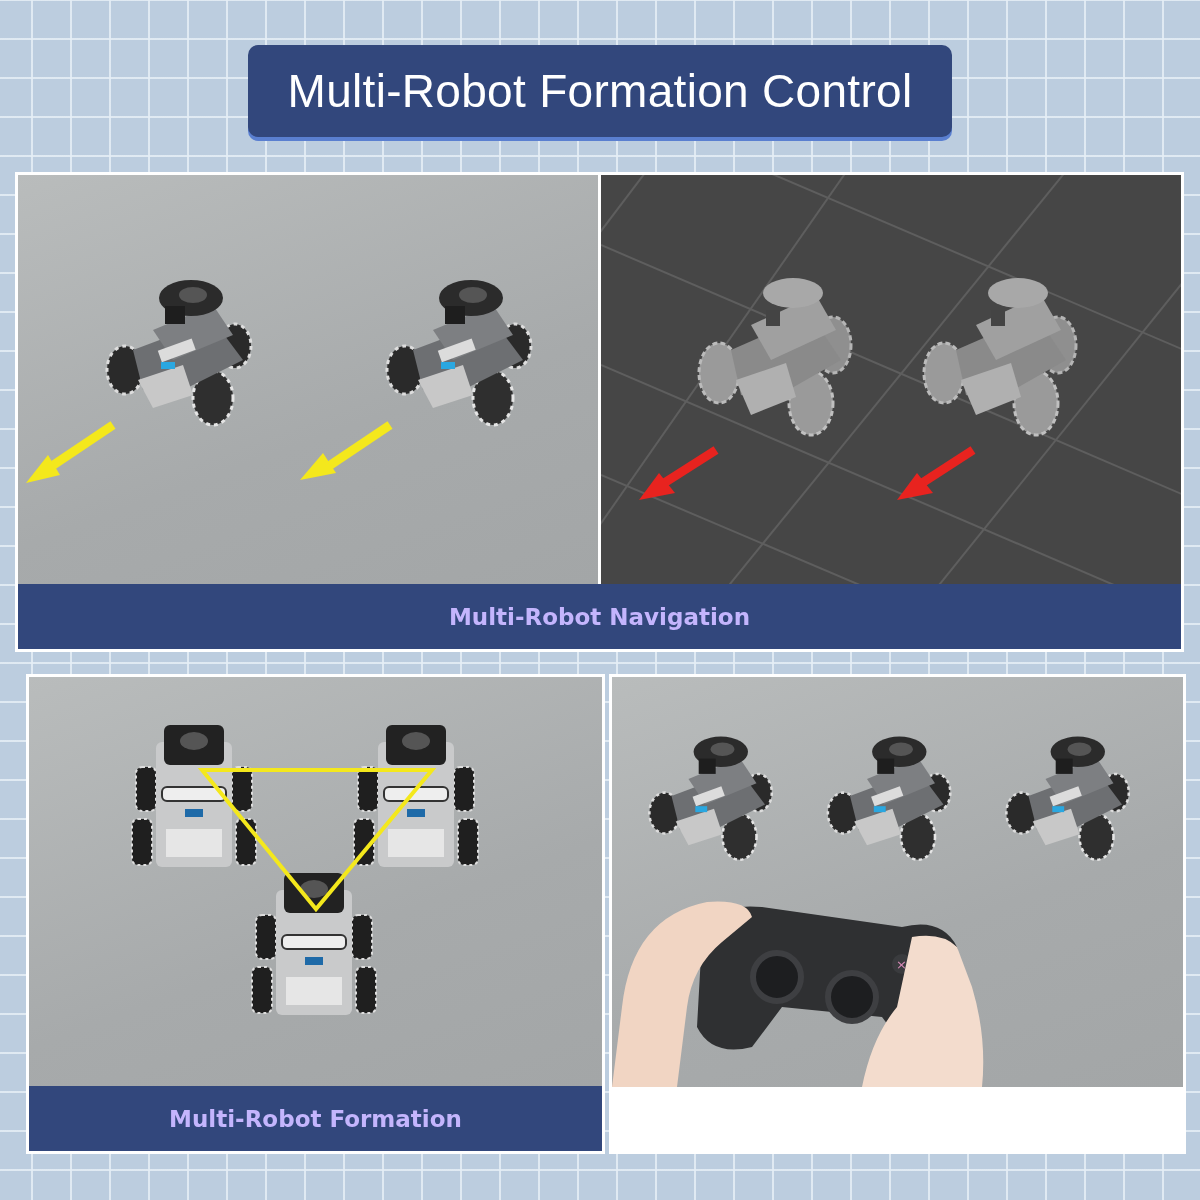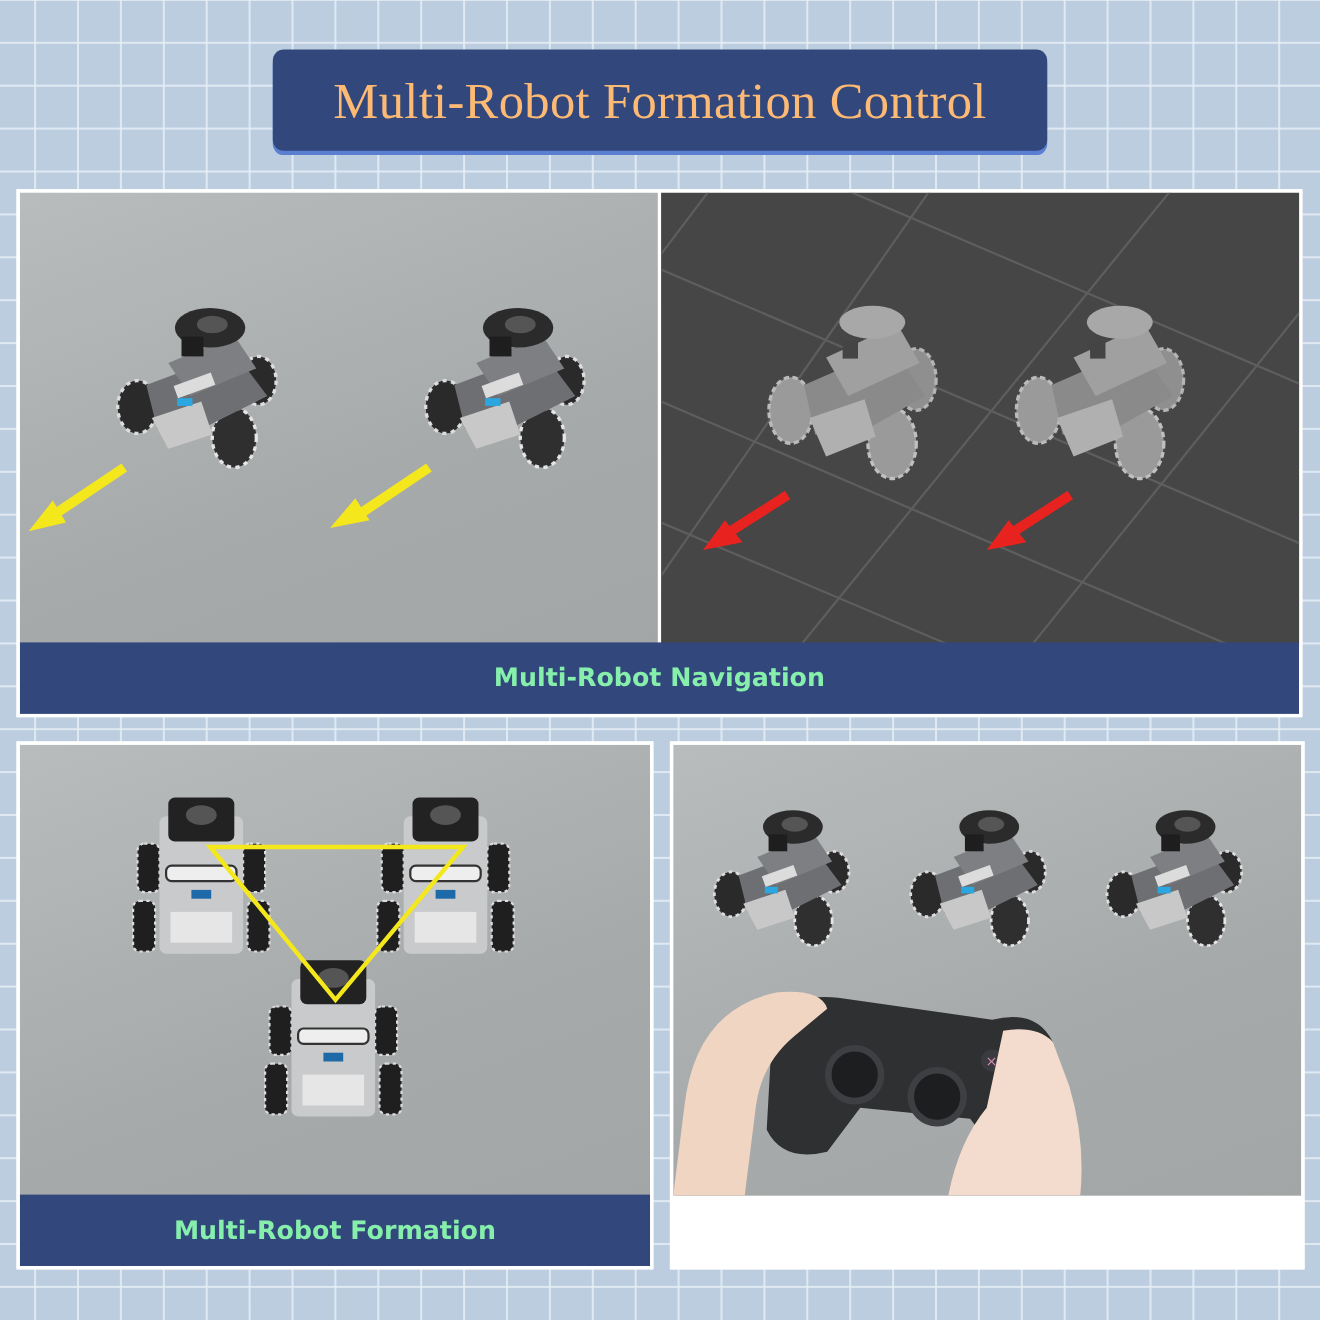--- a/index.html
+++ b/index.html
@@ -14,32 +14,32 @@
     background-position: 31px 38px;
     font-family: "Liberation Sans", "DejaVu Sans", sans-serif;
   }
   .title-banner {
     position: absolute; left: 248px; top: 45px; width: 704px; height: 92px;
     background: #32477c; border-radius: 10px;
     box-shadow: 0 4px 0 #5a7fd0;
     display: flex; align-items: center; justify-content: center;
   }
   .title-text {
-    color: #fdba74; font-size: 46px; font-weight: 500; letter-spacing: 0.3px;
-    font-family: Liberation Serif, serif;
+    color: #ffffff; font-size: 46px; font-weight: 500; letter-spacing: 0.3px;
+    font-family: Liberation Sans, sans-serif;
   }
   .panel {
     position: absolute; border: 3px solid #fff; background: #fff; overflow: hidden;
   }
   .panel-top { left: 15px; top: 172px; width: 1169px; height: 480px; }
-  .panel-bl { left: 15px; top: 674px; width: 579px; height: 480px; padding-left: 16px; }
+  .panel-bl { left: 26px; top: 674px; width: 579px; height: 480px; padding-left: 16px; }
   .panel-br { left: 609px; top: 674px; width: 577px; height: 480px; }
   .caption {
     position: absolute; left: 0; right: 0; bottom: 0; height: 65px;
-    background: #32477c; color: #86efac; display: flex; align-items: center; justify-content: center;
+    background: #32477c; color: #c4b5fd; display: flex; align-items: center; justify-content: center;
     font-size: 23px; font-weight: bold; font-family: "DejaVu Sans", sans-serif;
   }
   .photo { position: absolute; overflow: hidden; }
   .photo-light { background: linear-gradient(160deg, #b9bcbc 0%, #a7aaab 60%, #a3a6a7 100%); }
   .photo-dark { background: #464646; }
   svg { display: block; }
 </style>
 </head>
 <body>
 

